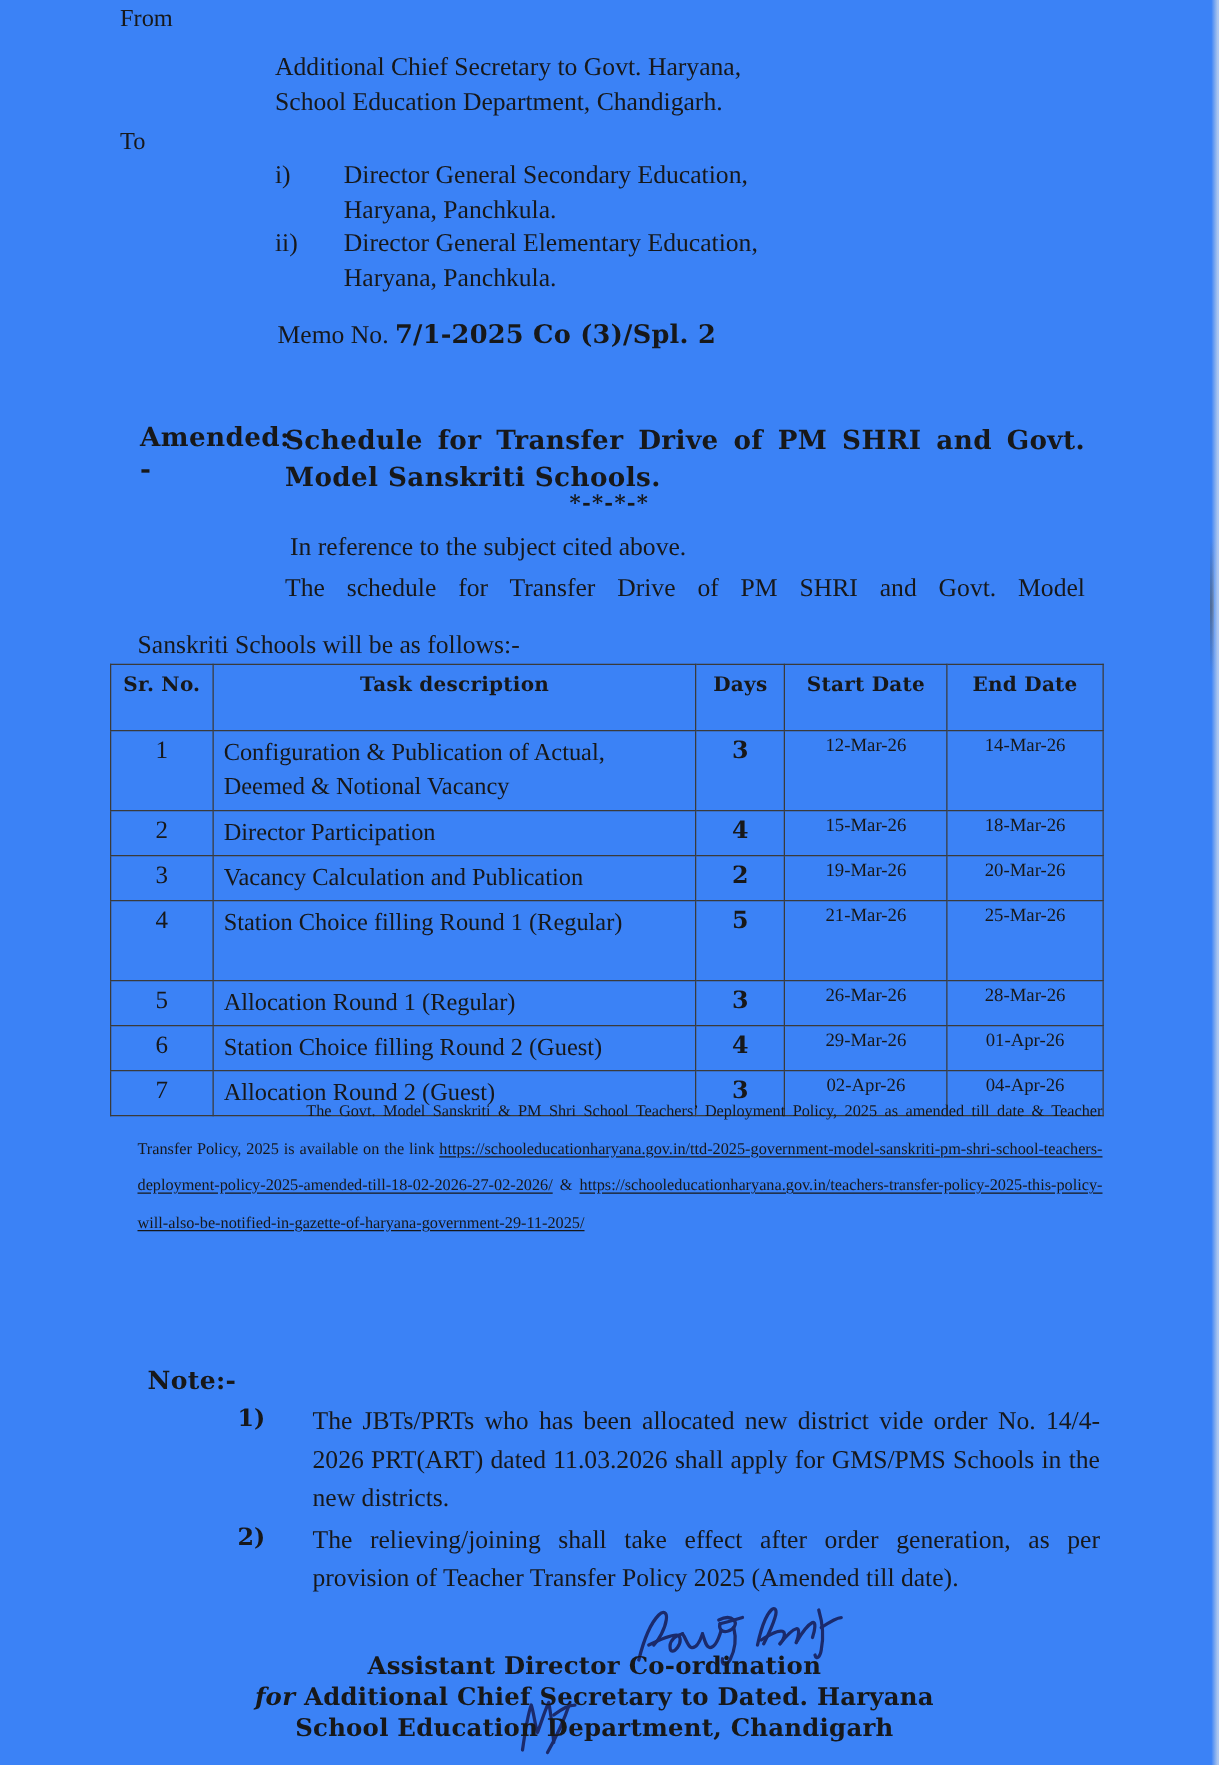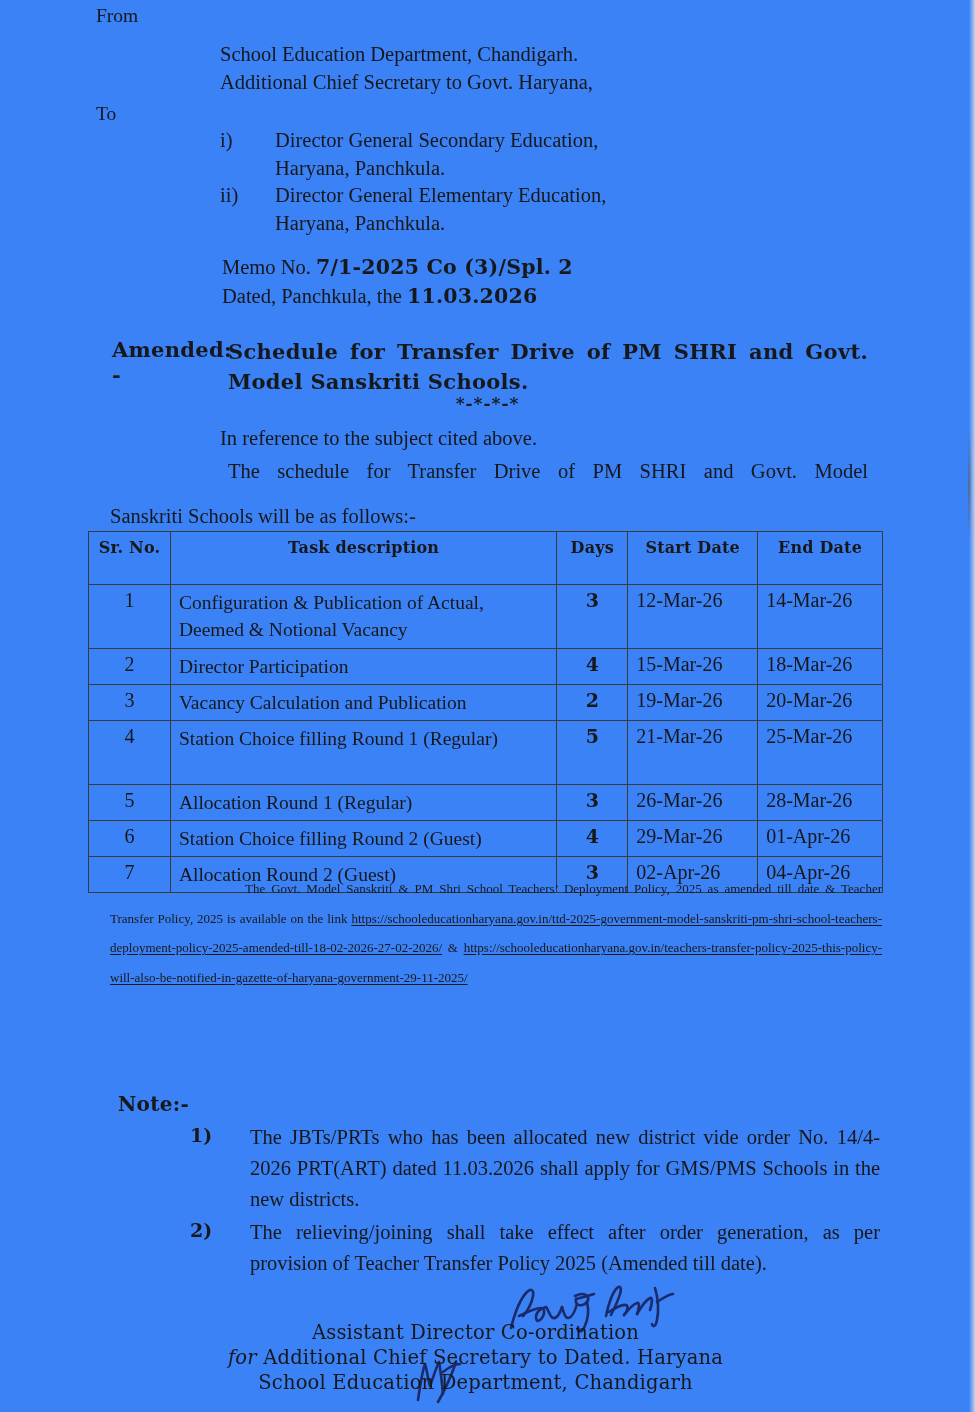--- a/index.html
+++ b/index.html
@@ -56,21 +56,21 @@
     font-weight: bold; flex: none; width: 116px; letter-spacing: .3px;
   }
   .subject .sub-txt {
     font-family: "DejaVu Serif", "Liberation Serif", serif;
     font-weight: bold; letter-spacing: .3px; line-height: 30px;
     text-align: justify; width: 640px;
   }
   .stars { left: 0; top: 393px; width: 975px; text-align: center;
            font-family: "DejaVu Serif", serif; font-weight: bold; font-size: 17px; letter-spacing: 1px; }
 
-  .para-ref { left: 220px; top: 427px; font-size: 20.5px; }
+  .para-ref { left: 232px; top: 427px; font-size: 20.5px; }
   .para-sched { left: 228px; top: 460px; width: 640px; font-size: 20.5px;
                 text-align: justify; text-align-last: justify; }
   .para-sched2 { left: 110px; top: 505px; font-size: 20.5px; }
 
   
   table.sched {
     position: absolute;
     left: 88px;
     top: 531px;
     width: 795px;
@@ -93,21 +93,21 @@
   }
   col.c-sr   { width: 82px; }
   col.c-task { width: 387px; }
   col.c-days { width: 71px; }
   col.c-sd   { width: 130px; }
   col.c-ed   { width: 125px; }
 
   td.sr   { text-align: center; font-size: 20px; }
   td.task { text-align: left; line-height: 27px; }
   td.days { text-align: center; font-family: "DejaVu Serif", serif; font-weight: bold; font-size: 19px; }
-  td.dt   { text-align: left; font-size: 20px; }
+  td.dt   { text-align: center; font-size: 15px; }
 
   tr.tall td { height: 55px; }
   tr.short td { height: 26px; }
 
   
   .policy {
     left: 110px; top: 874px; width: 772px;
     font-size: 13px; line-height: 29.5px; text-align: justify;
   }
   .policy .first { display: inline-block; width: 135px; }
@@ -127,41 +127,41 @@
     width: 48px; flex: none;
     font-family: "DejaVu Serif", serif; font-weight: bold; font-size: 19px;
     padding-top: 2px;
   }
   .notes .nt { width: 636px; line-height: 31px; text-align: justify; margin-left: 12px; }
 
   
   .sign-block {
     left: 0; top: 1320px; width: 951px; text-align: center;
     font-family: "DejaVu Serif", "Liberation Serif", serif;
-    font-weight: normal; font-size: 19.5px; line-height: 25px; letter-spacing: .2px;
+    font-weight: bold; font-size: 19.5px; line-height: 25px; letter-spacing: .2px;
   }
   .sign-block .for-it { font-style: italic; }
 
   .sig-svg { position: absolute; left: 505px; top: 1282px; }
   .sig-svg2 { position: absolute; left: 412px; top: 1358px; }
 </style>
 </head>
 <body>
 
 <div id="page">
 
   <div id="scan-edge"></div>
   <div id="scan-edge2"></div>
 
   <div class="blk lbl-from">From</div>
   <div class="blk lbl-to">To</div>
 
   <div class="blk sender">
+    <div>Additional Chief Secretary to Govt. Haryana,</div>
     <div>School Education Department, Chandigarh.</div>
-    <div>Additional Chief Secretary to Govt. Haryana,</div>
   </div>
 
   <div class="blk addr">
     <div class="row">
       <div class="rn">i)</div>
       <div class="rt">
         <div>Director General Secondary Education,</div>
         <div>Haryana, Panchkula.</div>
       </div>
     </div>
@@ -169,21 +169,20 @@
       <div class="rn">ii)</div>
       <div class="rt">
         <div>Director General Elementary Education,</div>
         <div>Haryana, Panchkula.</div>
       </div>
     </div>
   </div>
 
   <div class="blk memo">
     <div><span>Memo No. </span><b>7/1-2025 Co (3)/Spl. 2</b></div>
-    <div><span>Dated, Panchkula, the </span><b>11.03.2026</b></div>
   </div>
 
   <div class="blk subject">
     <div class="sub-wrap">
       <div class="sub-lbl">Amended: -</div>
       <div class="sub-txt">Schedule for Transfer Drive of PM SHRI and Govt. Model Sanskriti Schools.</div>
     </div>
   </div>
 
   <div class="blk stars">*-*-*-*</div>

